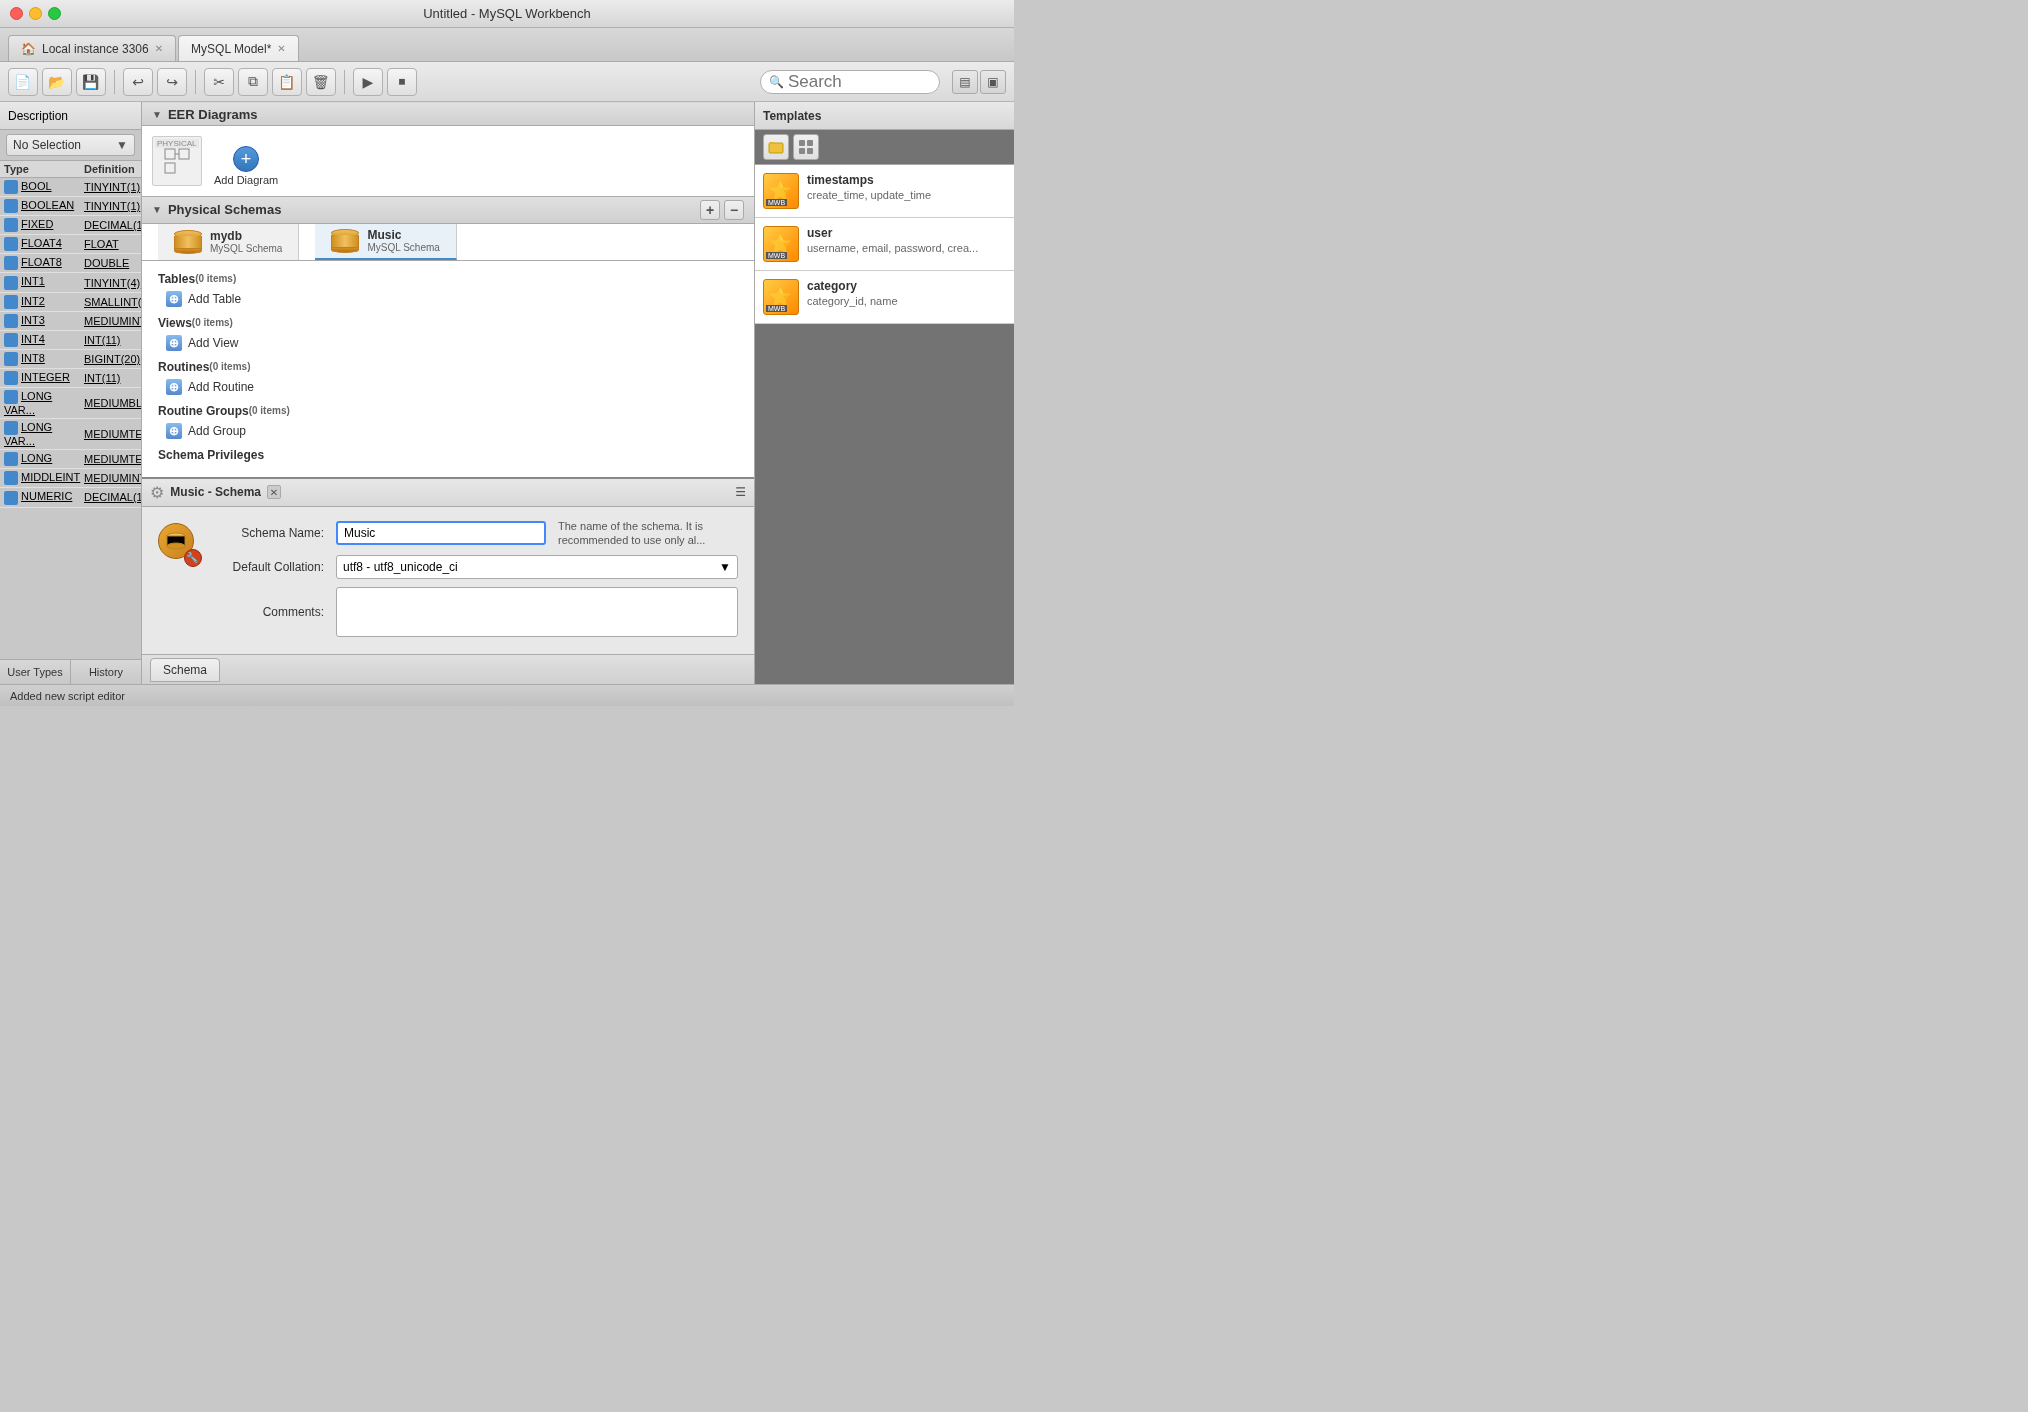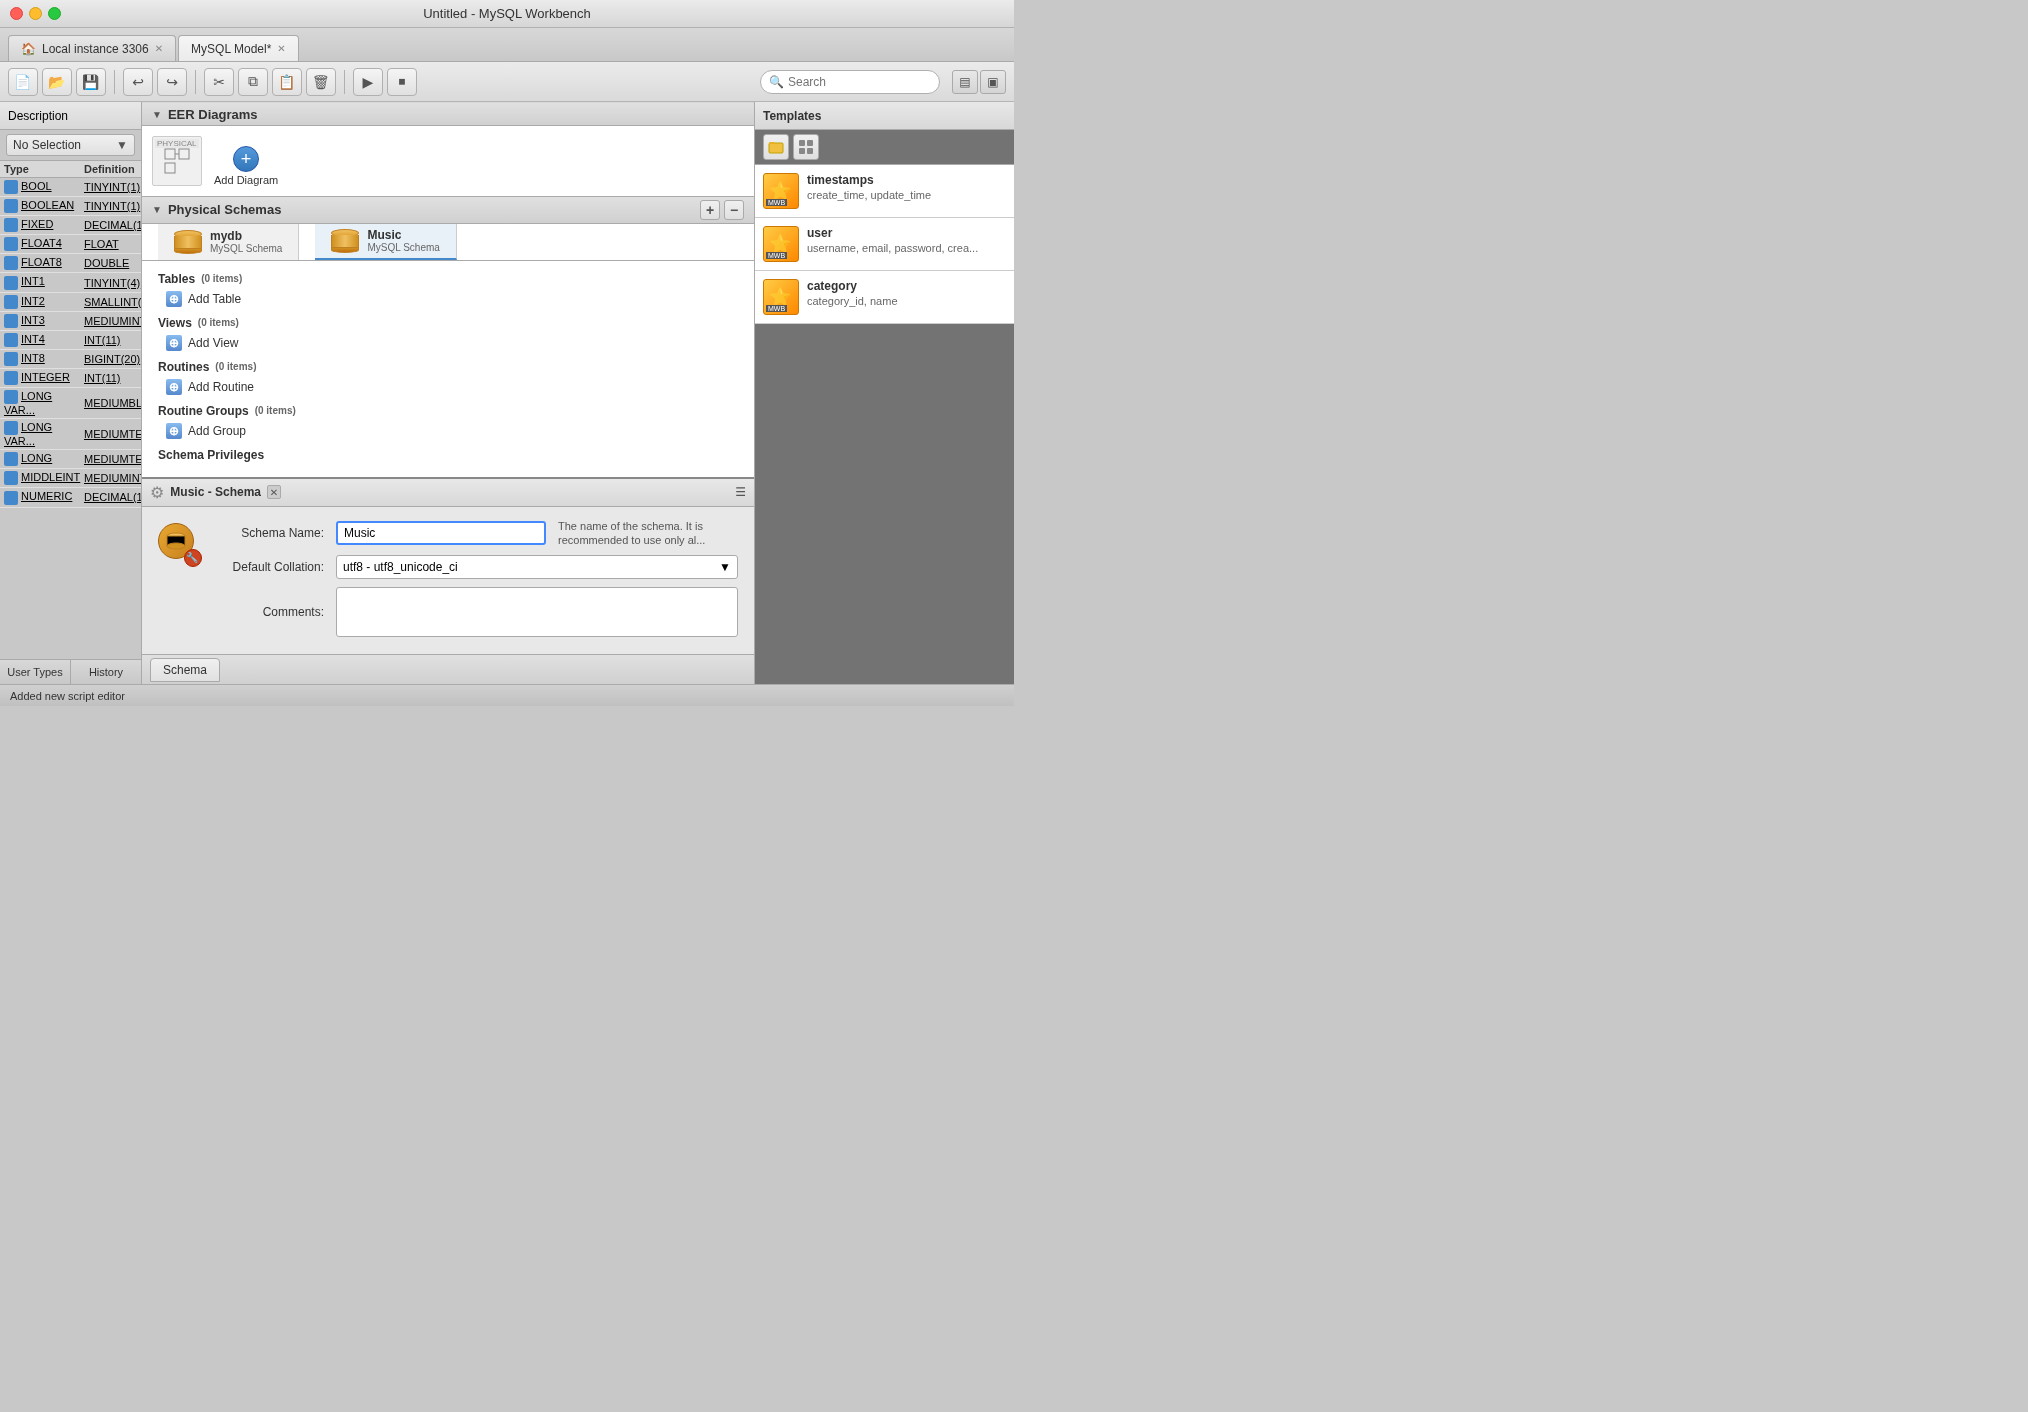--- a/index.html
+++ b/index.html
@@ -112,21 +112,21 @@
       align-items: center;
       padding: 0 8px;
       gap: 4px;
       color: #888;
       font-size: 12px;
     }
     .toolbar-search input {
       border: none; outline: none;
       background: transparent;
       width: 140px;
-      font-size: 12px;
+      font-size: 17px;
       color: #333;
     }
     .toolbar-view-btns {
       display: flex;
       gap: 2px;
       margin-left: 8px;
     }
     .view-btn {
       width: 26px; height: 24px;
       background: linear-gradient(to bottom, #e8e8e8, #d4d4d4);
@@ -345,21 +345,21 @@
       padding: 8px 16px;
       flex: 1;
     }
     .schema-section {
       margin-bottom: 4px;
     }
     .schema-section-title {
       font-size: 12px;
       font-weight: 600;
       color: #333;
-      display: flex; align-items: center; gap: 6px;
+      display: flex; align-items: center; 
       padding: 3px 0;
     }
     .schema-section-count {
       font-weight: 700;
       color: #666;
       font-size: 10px;
     }
     .schema-add-btn {
       display: flex; align-items: center; gap: 6px;
       padding: 2px 8px;

